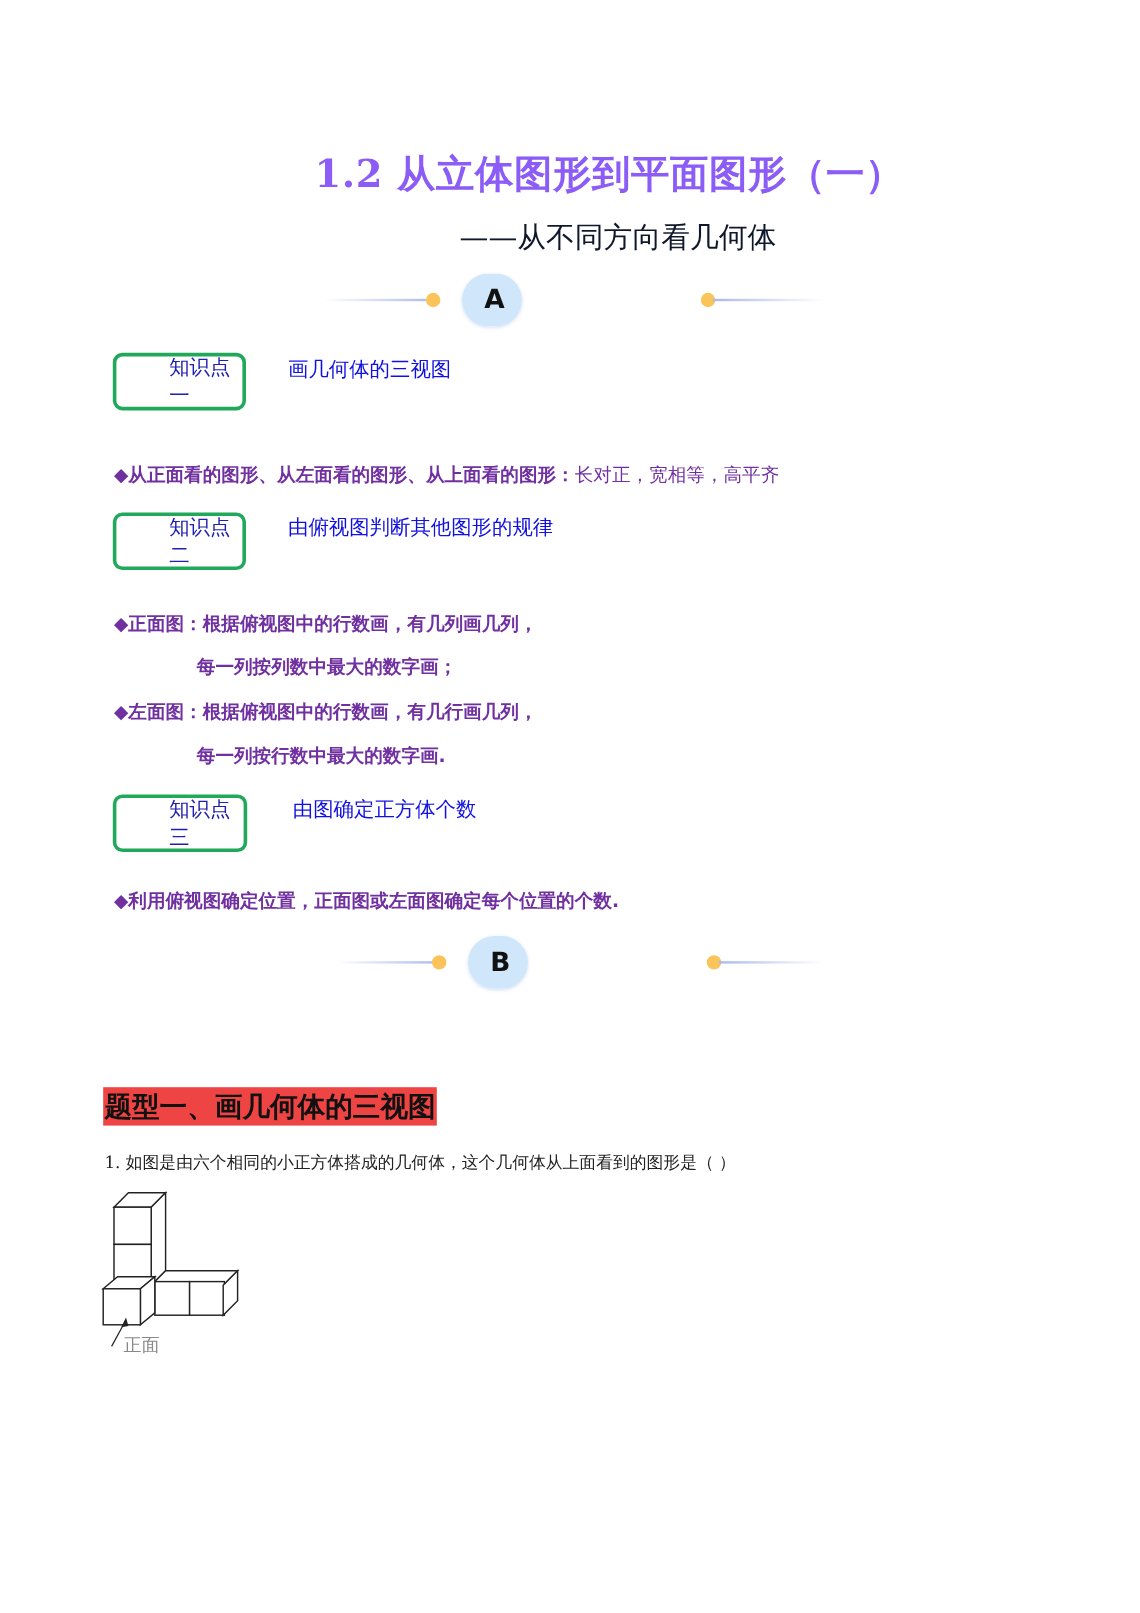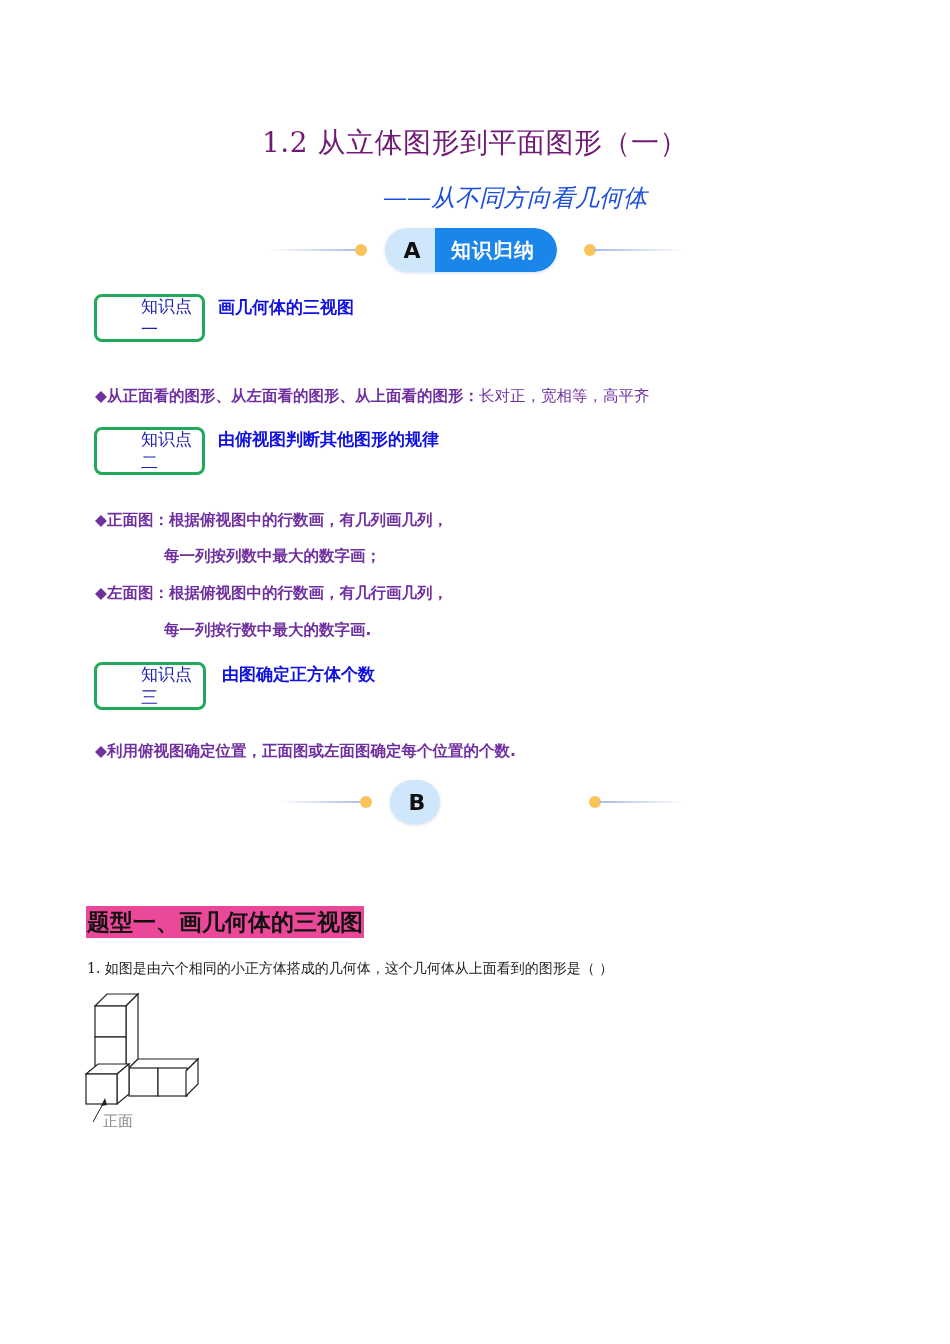--- a/index.html
+++ b/index.html
@@ -2,26 +2,26 @@
 <html><head>
   <meta charset="utf-8">
   <style>
     * { margin: 0; padding: 0; box-sizing: border-box; }
     html, body { width: 950px; height: 1344px; background: #ffffff; overflow: hidden; }
     body { position: relative; font-family: "DejaVu Sans", "Liberation Sans", sans-serif; }
 
     .title {
       position: absolute; left: 262px; top: 124px;
       font-family: "DejaVu Serif", "Liberation Serif", serif;
-      font-size: 28px; color: #701a75; white-space: nowrap; letter-spacing: 0.5px;
+      font-size: 32px; color: #8b5cf6; white-space: nowrap; letter-spacing: 0.5px; font-weight: bold;
     }
     .subtitle {
       position: absolute; left: 383px; top: 182px;
       font-family: "DejaVu Serif", "Liberation Serif", serif;
-      font-size: 24px; color: #1d4ed8; white-space: nowrap; font-style: italic;
+      font-size: 24px; color: #0f172a; white-space: nowrap;
     }
 
     .section-banner { position: absolute; height: 44px; }
     .banner-line-left {
       position: absolute; top: 21px; height: 2px;
       background: linear-gradient(to right, rgba(160,180,230,0), #a9b9ea);
     }
     .banner-line-right {
       position: absolute; top: 21px; height: 2px;
       background: linear-gradient(to right, #a9b9ea, rgba(160,180,230,0));
@@ -44,31 +44,31 @@
       padding: 0 22px 0 16px; font-weight: bold; font-size: 20px; letter-spacing: 1px;
       border-radius: 0 22px 22px 0;
     }
 
     .kp-box {
       position: absolute; width: 111px; height: 48px; border: 3px solid #21a85a; border-radius: 8px;
       display: flex; align-items: center; justify-content: center;
       font-family: "DejaVu Serif", serif; font-size: 17px; color: #2020b0; padding-left: 44px;
     }
     .kp-title {
-      position: absolute; font-weight: bold; font-size: 17px; color: #1010e0; white-space: nowrap;
+      position: absolute; font-weight: normal; font-size: 17px; color: #1010e0; white-space: nowrap; margin-left: 22px;
     }
 
     .bullet-line {
       position: absolute; font-weight: bold; font-size: 15.5px; color: #7030a0; white-space: nowrap;
     }
     .bullet-line .normal { font-weight: normal; font-family: "DejaVu Serif", serif; }
 
     .qtype-heading {
       position: absolute; left: 86px; top: 906px; height: 32px;
-      background: #ec4899; font-weight: bold; font-size: 23px; color: #111; padding: 0 1px;
+      background: #ef4444; font-weight: bold; font-size: 23px; color: #111; padding: 0 1px;
       display: flex; align-items: center; white-space: nowrap;
     }
     .question {
       position: absolute; left: 87px; top: 960px; font-family: "DejaVu Serif", serif;
       font-size: 14px; color: #222; white-space: nowrap;
     }
     .figure { position: absolute; left: 82px; top: 988px; width: 130px; height: 150px; }
     .figure-label {
       position: absolute; left: 103px; top: 1112px; font-family: "DejaVu Serif", serif;
       font-size: 15px; color: #888;
@@ -78,21 +78,20 @@
 <body>
 
 <div class="title">1.2 从立体图形到平面图形（一）</div>
 <div class="subtitle">——从不同方向看几何体</div>
 
 <div class="section-banner" style="left:0; top:228px; width:950px;">
   <div class="banner-line-left" style="left:270px; width:92px;"></div>
   <div class="banner-dot" style="left:355px;"></div>
   <div class="banner-pill" style="left:385px;">
     <div class="pill-letter">A</div>
-    <div class="pill-label">知识归纳</div>
   </div>
   <div class="banner-dot" style="left:584px;"></div>
   <div class="banner-line-right" style="left:594px; width:92px;"></div>
 </div>
 
 <div class="kp-box" style="left:94px; top:294px;">知识点一</div>
 <div class="kp-title" style="left:218px; top:296px;">画几何体的三视图</div>
 <div class="bullet-line" style="left:95px; top:386px;">
   <span>◆从正面看的图形、从左面看的图形、从上面看的图形：</span><span class="normal">长对正，宽相等，高平齐</span>
 </div>

